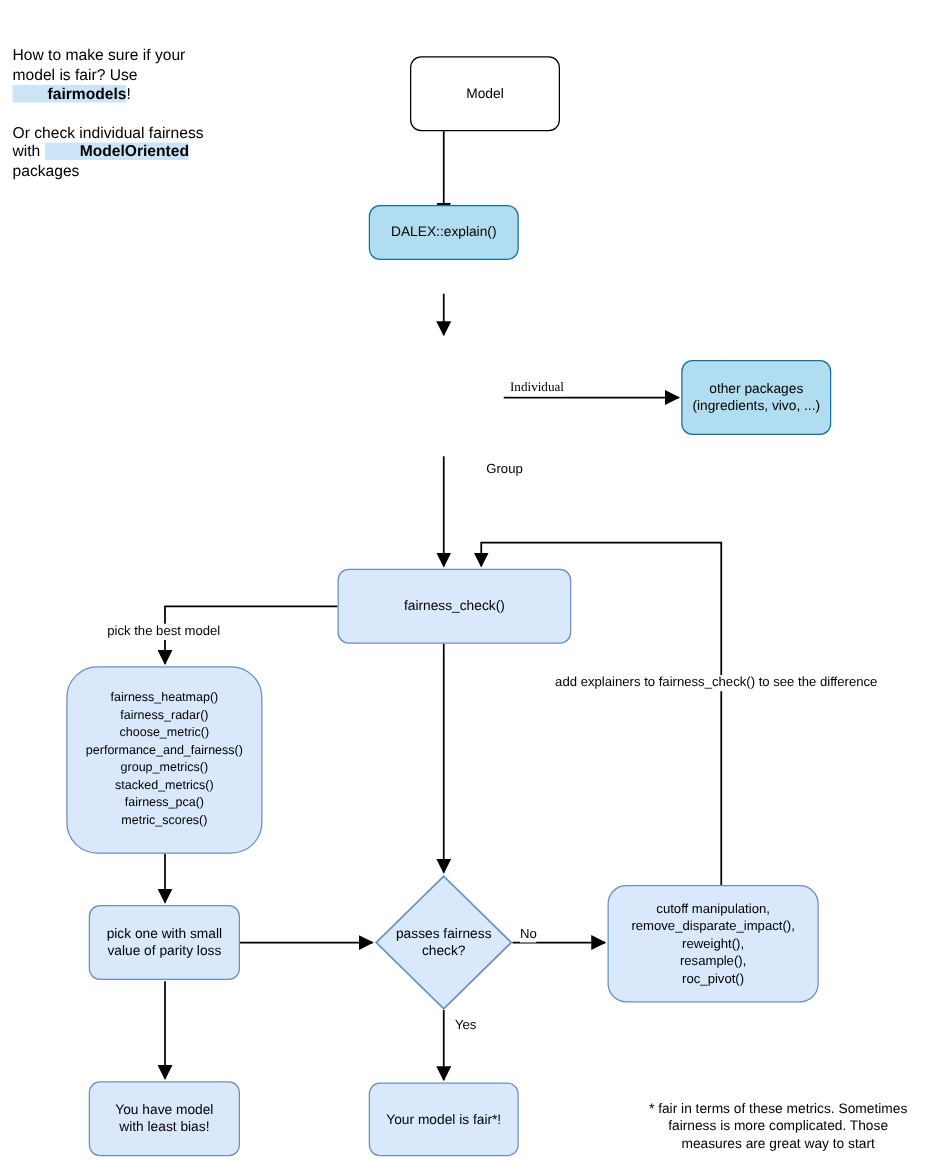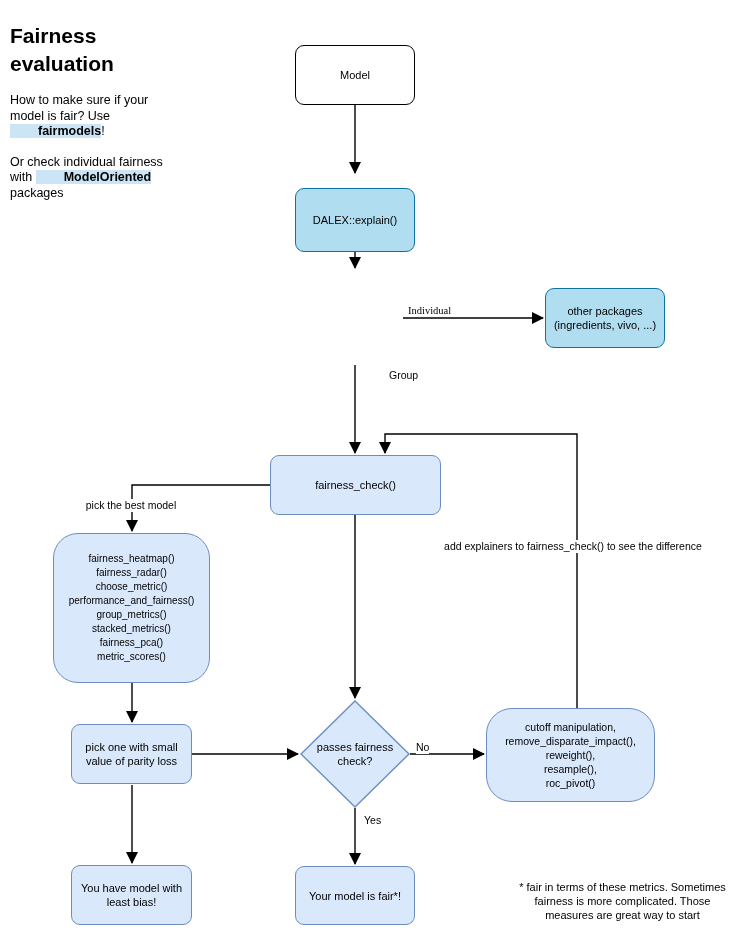--- a/index.html
+++ b/index.html
@@ -15,25 +15,25 @@
   svg.edges { position:absolute; left:0; top:0; z-index:1; }
   svg.edges line, svg.edges polyline {
     stroke:#000; stroke-width:1.4; fill:none;
   }
   .node {
     position:absolute; z-index:2;
     display:flex; flex-direction:column; align-items:center; justify-content:center;
     text-align:center; font-size:11px; line-height:14px;
   }
   .box { border-radius:9px; border:1px solid; padding:2px 4px; }
-  .plain { background:#ffffff; border-color:#000000; }
+  .plain { background:#ffffff; border-color:#000000;margin-left:33px; }
   .sky   { background:#B1DDF0; border-color:#10739E; }
   .light { background:#DAE8FC; border-color:#6C8EBF; }
   .biground { border-radius:25px; }
-  .midround { border-radius:26px; }
+  .midround { border-radius:15px; }
   .diamond { background:none; border:none; padding:0; }
   .diamond svg { position:absolute; left:0; top:0; }
   .diamond .dtext {
     position:relative; z-index:2; text-align:center; font-size:11px; line-height:14px;
   }
   .edge-label {
     position:absolute; z-index:3; font-size:10.5px; line-height:13px;
     background:#ffffff; white-space:nowrap; text-align:center;
   }
   #sidebar { position:absolute; left:10px; top:22px; width:185px; z-index:2; }
@@ -64,49 +64,47 @@
     <polyline points="270,485 132,485 132,531" marker-end="url(#arr)"></polyline>
     <line x1="132" y1="683" x2="132" y2="722" marker-end="url(#arr)"></line>
     <line x1="192" y1="754" x2="298" y2="754" marker-end="url(#arr)"></line>
     <line x1="355" y1="515" x2="355" y2="698" marker-end="url(#arr)"></line>
     <line x1="410" y1="754" x2="484" y2="754" marker-end="url(#arr)"></line>
     <line x1="355" y1="808" x2="355" y2="864" marker-end="url(#arr)"></line>
     <line x1="132" y1="785" x2="132" y2="863" marker-end="url(#arr)"></line>
   </svg>
 
   <div id="sidebar">
-    <h1><span>Fairness</span><br>
-    <span>evaluation</span></h1>
     <div class="para">
       <span>How to make sure if your</span><br>
       <span>model is fair? Use</span><br>
       <span class="hl">fairmodels</span><span>!</span>
     </div>
     <div class="para">
       <span>Or check individual fairness</span><br>
       <span>with </span><span class="hl">ModelOriented</span><br>
       <span>packages</span>
     </div>
   </div>
 
   <div class="node box plain" style="left:295px; top:45px; width:120px; height:60px;">
     <span>Model</span>
   </div>
 
-  <div class="node box sky" style="left:295px; top:188px; width:120px; height:64px;justify-content:center;">
+  <div class="node box sky" style="left:295px; top:164px; width:120px; height:44px;justify-content:center;">
     <span>DALEX::explain()</span>
   </div>
 
 
   <div class="node box sky" style="left:545px; top:288px; width:120px; height:60px;">
     <span>other packages</span>
     <span>(ingredients, vivo, ...)</span>
   </div>
 
-  <div class="node box light" style="left:270px; top:455px; width:171px; height:60px;">
+  <div class="node box light" style="left:270px; top:455px; width:187px; height:60px;">
     <span>fairness_check()</span>
   </div>
 
   <div class="node box light biground" style="left:53px; top:533px; width:157px; height:150px; font-size:10px;">
     <div>fairness_heatmap()</div>
     <div>fairness_radar()</div>
     <div>choose_metric()</div>
     <div>performance_and_fairness()</div>
     <div>group_metrics()</div>
     <div>stacked_metrics()</div>
@@ -129,21 +127,21 @@
   </div>
 
   <div class="node box light midround" style="left:486px; top:708px; width:169px; height:94px; font-size:10.5px;">
     <div>cutoff manipulation,</div>
     <div>remove_disparate_impact(),</div>
     <div>reweight(),</div>
     <div>resample(),</div>
     <div>roc_pivot()</div>
   </div>
 
-  <div class="node box light" style="left:71px; top:865px; width:121px; height:60px; padding:4px 8px;">
+  <div class="node box light" style="left:71px; top:865px; width:121px; height:60px; padding:4px 19px;">
     <span>You have model with least bias!</span>
   </div>
 
   <div class="node box light" style="left:295px; top:866px; width:120px; height:59px;">
     <span>Your model is fair*!</span>
   </div>
 
   <div class="edge-label" style="left:408px; top:304px;font-family:Liberation Serif, serif;">Individual</div>
   <div class="edge-label" style="left:361px; top:369px;margin-left:28px;">Group</div>
   <div class="edge-label" style="left:78px; top:499px; width:106px;">pick the best model</div>

